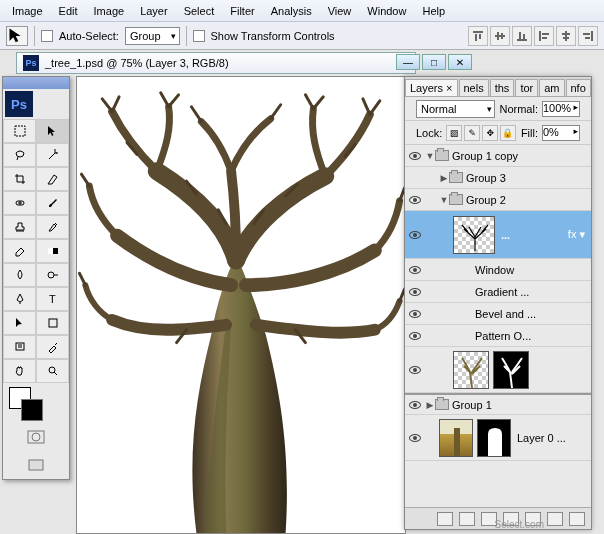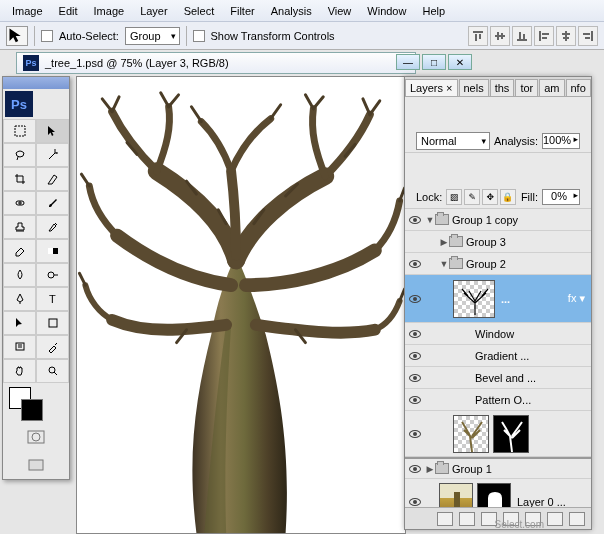--- a/index.html
+++ b/index.html
@@ -34,22 +34,22 @@
 .docwin-title{height:22px;background:linear-gradient(#fdfdfd,#eaeef7);border:1px solid #8aa;display:flex;align-items:center;padding:0 6px;gap:6px;position:absolute;left:0;top:0;width:400px;}
 .ps-badge{width:16px;height:16px;background:#0a1f4d;color:#6da0ff;font-size:9px;font-weight:bold;display:flex;align-items:center;justify-content:center;}
 .canvas{position:absolute;left:60px;top:24px;width:330px;height:458px;background:#fff;border:1px solid #888;overflow:hidden;}
 
 .tree{position:absolute;left:0;top:0;width:100%;height:100%;}
 
 .layers{position:absolute;right:12px;top:26px;width:188px;height:454px;background:#e9e9e9;border:1px solid #888;box-shadow:0 0 5px rgba(0,0,0,0.3);display:flex;flex-direction:column;}
 .layers-tabs{height:20px;background:#d7d7d7;display:flex;align-items:flex-end;font-size:10px;border-bottom:1px solid #aaa;overflow:hidden;}
 .tab{padding:2px 4px;border:1px solid #aaa;border-bottom:none;background:#e9e9e9;margin-right:1px;white-space:nowrap;}
 .tab.active{background:#f5f5f5;}
-.layers-row{height:24px;display:flex;align-items:center;padding:0 11px;gap:4px;border-bottom:1px solid #ccc;font-size:10px;margin-top:32px;}
-.mini-input{width:38px;height:16px;border:1px solid #888;background:#fff;text-align:right;padding-right:12px;position:relative;}
+.layers-row{height:24px;display:flex;align-items:center;padding:0 11px;gap:4px;border-bottom:1px solid #ccc;font-size:10px;}
+.mini-input{width:38px;height:16px;border:1px solid #888;background:#fff;padding-right:12px;position:relative;}
 .mini-input::after{content:"▸";position:absolute;right:1px;top:0;font-size:9px;}
 .layers-list{flex:1;overflow:auto;background:#e9e9e9;}
 .layer-item{display:flex;align-items:center;min-height:22px;border-bottom:1px solid #d0d0d0;font-size:10px;}
 .layer-item.sel{background:#7fb7e8;}
 .eye{width:20px;display:flex;justify-content:center;}
 .eye-icon{width:12px;height:8px;border:1px solid #444;border-radius:50%;position:relative;}
 .eye-icon::after{content:"";width:4px;height:4px;background:#444;border-radius:50%;position:absolute;left:3px;top:1px;}
 .indent{display:inline-block;}
 .tw{width:10px;text-align:center;font-size:9px;color:#555;}
 .folder-icon{width:14px;height:11px;background:#c9c9c9;border:1px solid #888;position:relative;margin-right:3px;}
@@ -358,21 +358,21 @@
     <div class="layers-tabs">
       <div class="tab active">Layers ×</div>
       <div class="tab">nels</div>
       <div class="tab">ths</div>
       <div class="tab">tor</div>
       <div class="tab">am</div>
       <div class="tab">nfo</div>
     </div>
     <div class="layers-row">
       <span class="dropdown" style="width:80px">Normal</span>
-      <span style="margin-left:auto">Analysis:</span>
+      <span style="margin-left:auto">Normal:</span>
       <span class="mini-input">100%</span>
     </div>
     <div class="layers-row">
       <span>Lock:</span>
       <div class="lock-icons">
         <div class="lock-mini">▨</div>
         <div class="lock-mini">✎</div>
         <div class="lock-mini">✥</div>
         <div class="lock-mini">🔒</div>
       </div>

